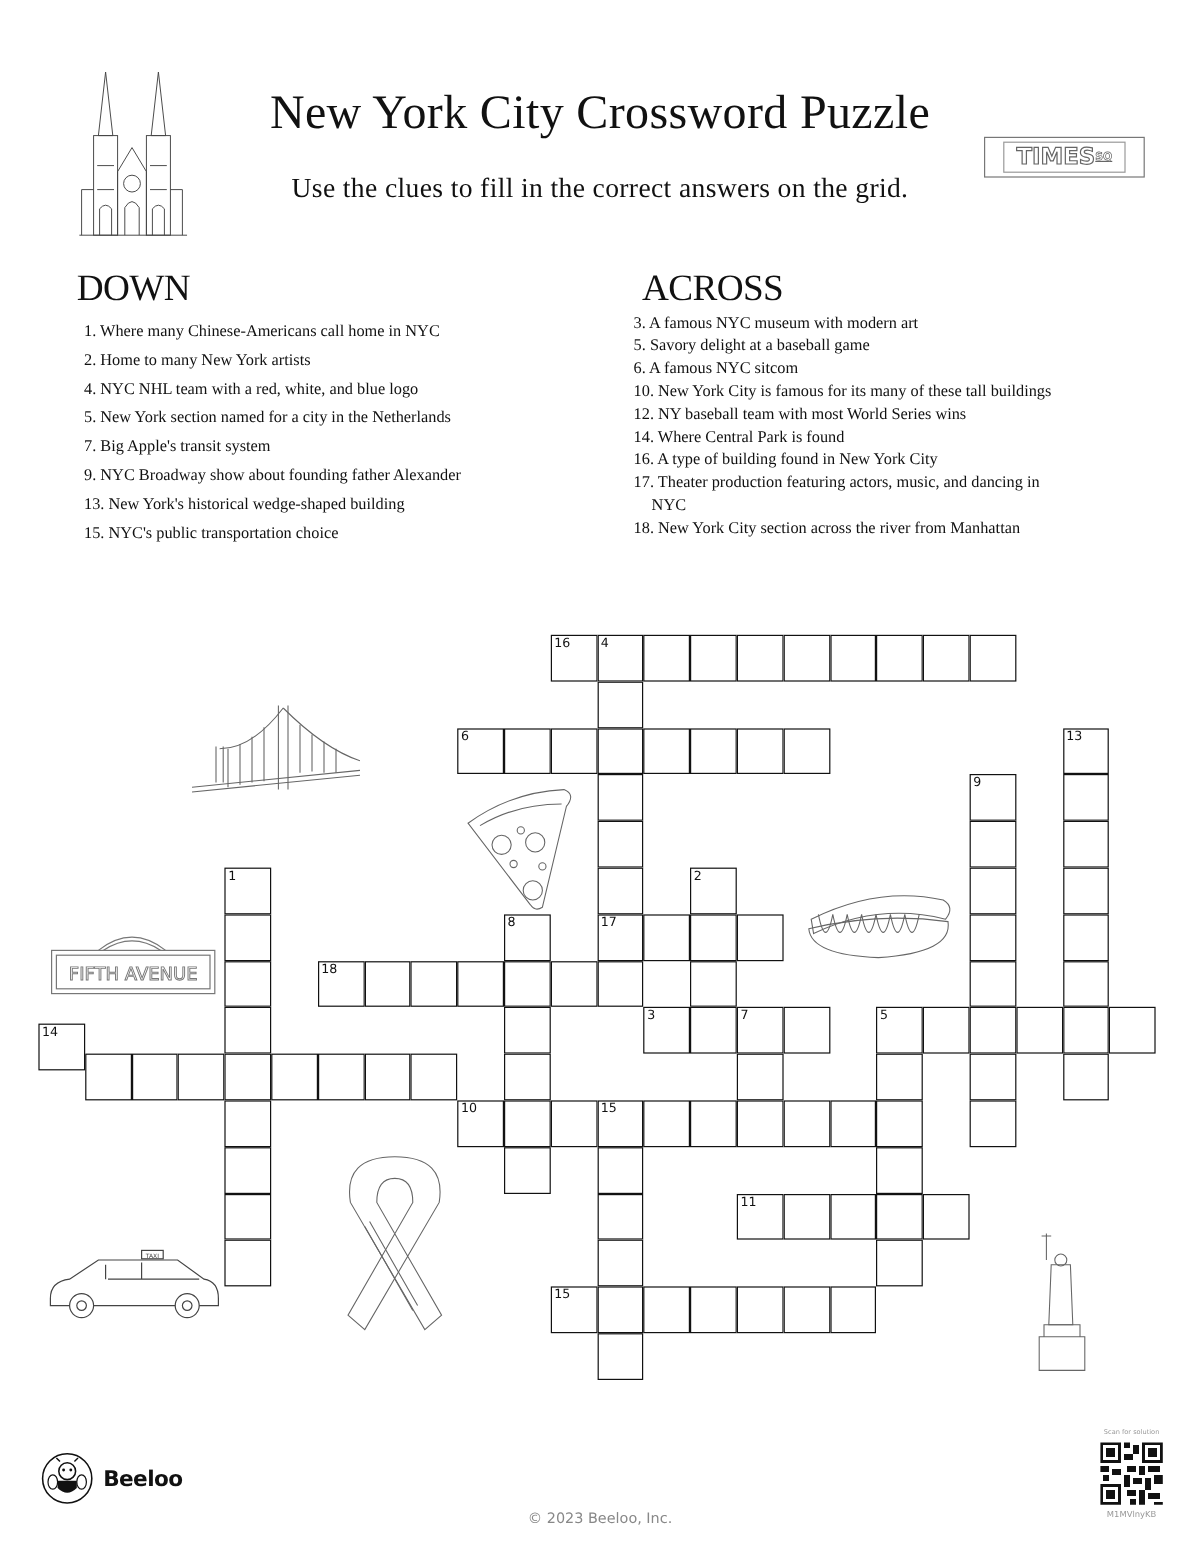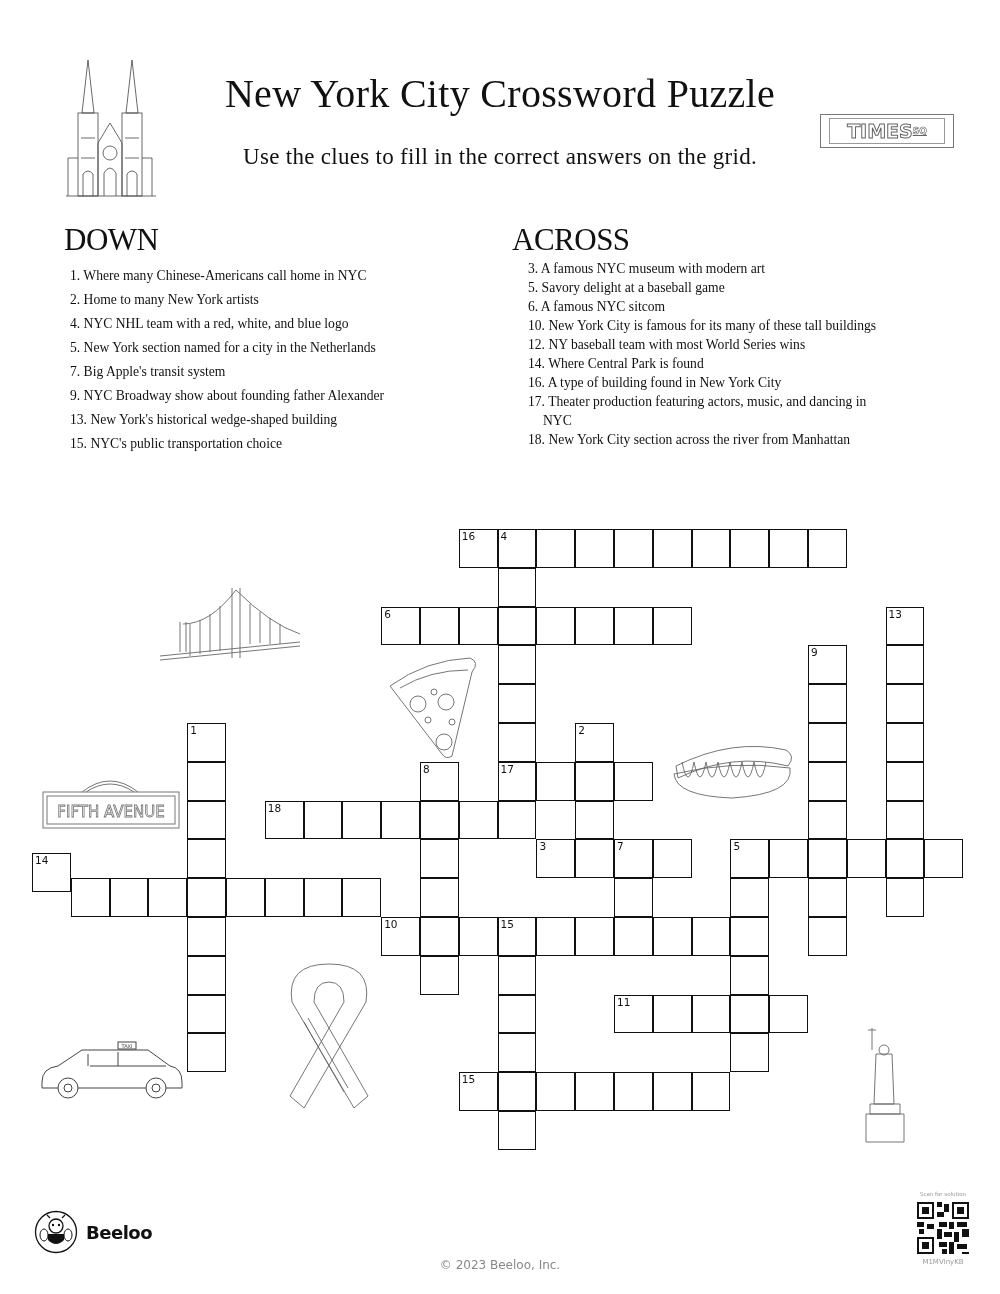--- a/index.html
+++ b/index.html
@@ -8,21 +8,21 @@
   .title { left: 0; width: 1000px; top: 70px; text-align: center; font-size: 40px; letter-spacing: 0.3px; }
   .subtitle { left: 0; width: 1000px; top: 144px; text-align: center; font-size: 23px; letter-spacing: 0.3px; }
   .section-head { font-size: 31px; letter-spacing: -0.5px; }
   .clue-list { list-style: none; margin: 0; padding: 0; font-size: 13.6px; }
   .down-list li { height: 24px; line-height: 24px; }
   .across-list li { line-height: 19px; padding-left: 22px; text-indent: -15px; }
   .grid { left: 0; top: 0; width: 868px; height: 1294px; pointer-events: none; }
   .cell { position: absolute; width: 38.8px; height: 38.8px; box-sizing: border-box; border: 1.6px solid #111; background: #fff; pointer-events: auto; }
   .cell .num { position: absolute; left: 2px; top: 0px; font-family: "DejaVu Sans", sans-serif; font-size: 10.5px; color: #111; }
   .times-sign { left: 820px; top: 114px; width: 134px; height: 34px; border: 1.5px solid #777; box-sizing: border-box; display: flex; align-items: center; justify-content: center; }
-  .times-inner { border: 1px solid #999; width: 116px; height: 26px; box-sizing: border-box; display: flex; align-items: center; justify-content: center; font-family: "DejaVu Sans", sans-serif; font-weight: bold; font-size: 19px; color: #fff; -webkit-text-stroke: 1px #666; }
+  .times-inner { border: 1px solid #999; width: 102px; height: 26px; box-sizing: border-box; display: flex; align-items: center; justify-content: center; font-family: "DejaVu Sans", sans-serif; font-weight: bold; font-size: 19px; color: #fff; -webkit-text-stroke: 1px #666; }
   .times-inner sup { font-size: 9px; text-decoration: underline; -webkit-text-stroke: 0.6px #666; }
   .fifth-sign { left: 42px; top: 774px; }
   .footer-logo { left: 34px; top: 1210px; display: flex; align-items: center; gap: 8px; }
   .beeloo-word { font-family: "DejaVu Sans", sans-serif; font-weight: bold; font-size: 18px; letter-spacing: -0.5px; }
   .copyright { left: 0; width: 1000px; top: 1258px; text-align: center; font-family: "DejaVu Sans", sans-serif; font-size: 12px; color: #888; }
   .qr-caption { left: 912px; top: 1191px; width: 62px; text-align: center; font-family: "DejaVu Sans", sans-serif; font-size: 5.5px; color: #999; }
   .qr-code-text { left: 912px; top: 1258px; width: 62px; text-align: center; font-family: "DejaVu Sans", sans-serif; font-size: 7px; color: #999; }
 </style>
 </head>
 <body>
@@ -58,21 +58,21 @@
   <li><span>1.</span> <span>Where many Chinese-Americans call home in NYC</span></li>
   <li><span>2.</span> <span>Home to many New York artists</span></li>
   <li><span>4.</span> <span>NYC NHL team with a red, white, and blue logo</span></li>
   <li><span>5.</span> <span>New York section named for a city in the Netherlands</span></li>
   <li><span>7.</span> <span>Big Apple's transit system</span></li>
   <li><span>9.</span> <span>NYC Broadway show about founding father Alexander</span></li>
   <li><span>13.</span> <span>New York's historical wedge-shaped building</span></li>
   <li><span>15.</span> <span>NYC's public transportation choice</span></li>
 </ul>
 
-<div class="abs section-head" style="left:512px;top:222px">ACROSS</div>
+<div class="abs section-head" style="left:535px;top:222px">ACROSS</div>
 <ul class="abs clue-list across-list" style="left:521px;top:259px;width:370px">
   <li><span>3.</span> <span>A famous NYC museum with modern art</span></li>
   <li><span>5.</span> <span>Savory delight at a baseball game</span></li>
   <li><span>6.</span> <span>A famous NYC sitcom</span></li>
   <li><span>10.</span> <span>New York City is famous for its many of these tall buildings</span></li>
   <li><span>12.</span> <span>NY baseball team with most World Series wins</span></li>
   <li><span>14.</span> <span>Where Central Park is found</span></li>
   <li><span>16.</span> <span>A type of building found in New York City</span></li>
   <li><span>17.</span> <span>Theater production featuring actors, music, and dancing in NYC</span></li>
   <li><span>18.</span> <span>New York City section across the river from Manhattan</span></li>

